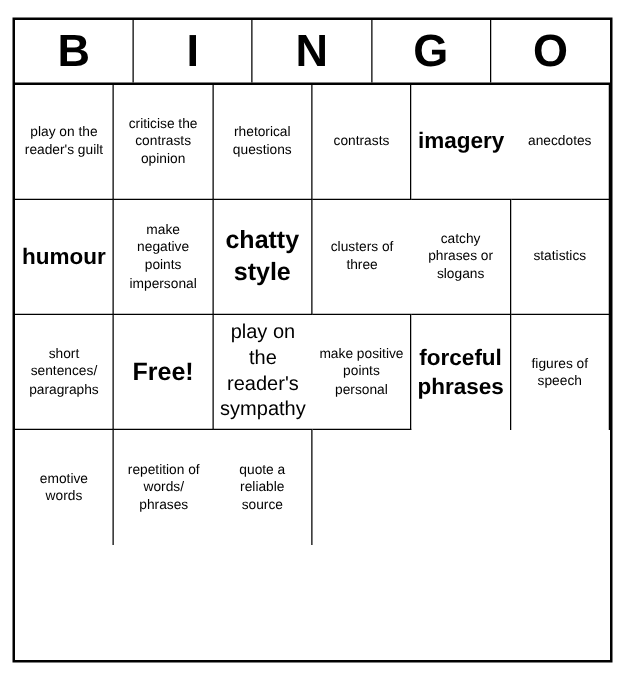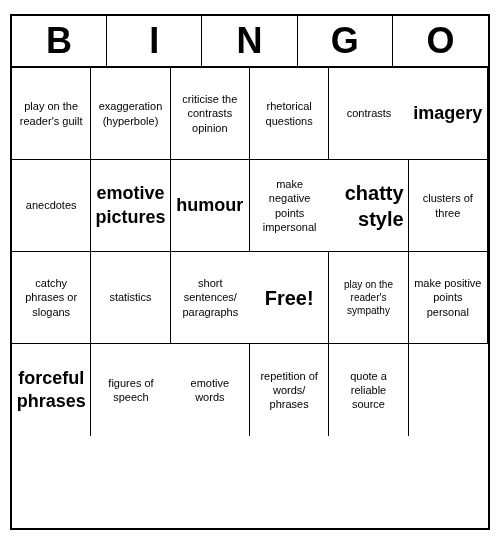--- a/index.html
+++ b/index.html
@@ -80,47 +80,44 @@
     }
 
     .bingo-cell.shock {
       font-size: 18px;
       font-weight: bold;
     }
 
     .bingo-cell.chatty {
       font-size: 20px;
       font-weight: bold;
-      text-align: right;
     }
 
     .bingo-cell.play-sympathy {
-      font-size: 10px;
+      font-size: 16px;
     }
   </style>
 </head>
 <body>
 
 <div class="bingo-card">
   <div class="bingo-header">
   <div class="bingo-letter">B</div>
       <div class="bingo-letter">I</div>
       <div class="bingo-letter">N</div>
       <div class="bingo-letter">G</div>
       <div class="bingo-letter">O</div>
     </div>
   <div class="bingo-grid">
   <div class="bingo-cell">play on the reader's guilt</div>
-      <div class="bingo-cell">exaggeration (hyperbole)</div>
       <div class="bingo-cell">criticise the contrasts opinion</div>
       <div class="bingo-cell">rhetorical questions</div>
       <div class="bingo-cell">contrasts</div>
       <div class="bingo-cell large-text">imagery</div>
       <div class="bingo-cell">anecdotes</div>
-      <div class="bingo-cell large-text">emotive pictures</div>
       <div class="bingo-cell large-text">humour</div>
       <div class="bingo-cell">make negative points impersonal</div>
       <div class="bingo-cell chatty">chatty style</div>
       <div class="bingo-cell">clusters of three</div>
       <div class="bingo-cell">catchy phrases or slogans</div>
       <div class="bingo-cell">statistics</div>
       <div class="bingo-cell">short sentences/ paragraphs</div>
       <div class="bingo-cell free">Free!</div>
       <div class="bingo-cell play-sympathy">play on the reader's sympathy</div>
       <div class="bingo-cell">make positive points personal</div>

